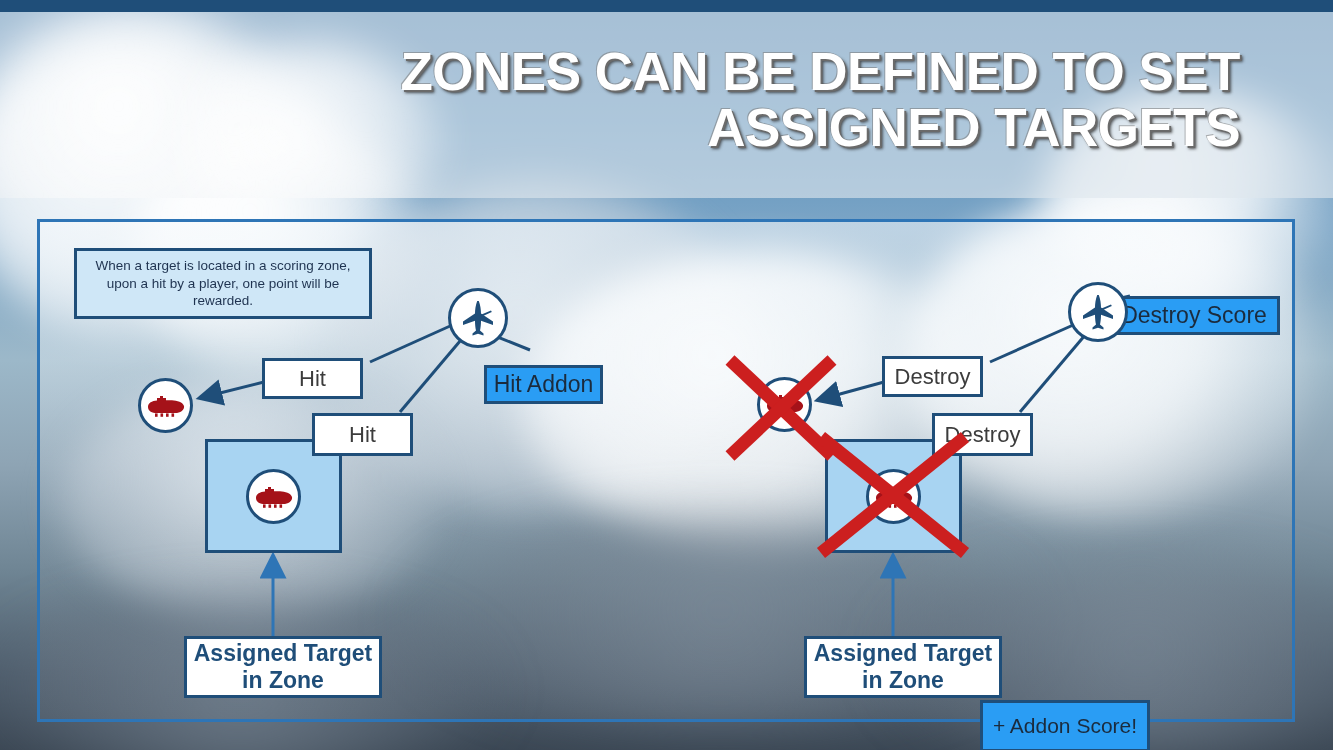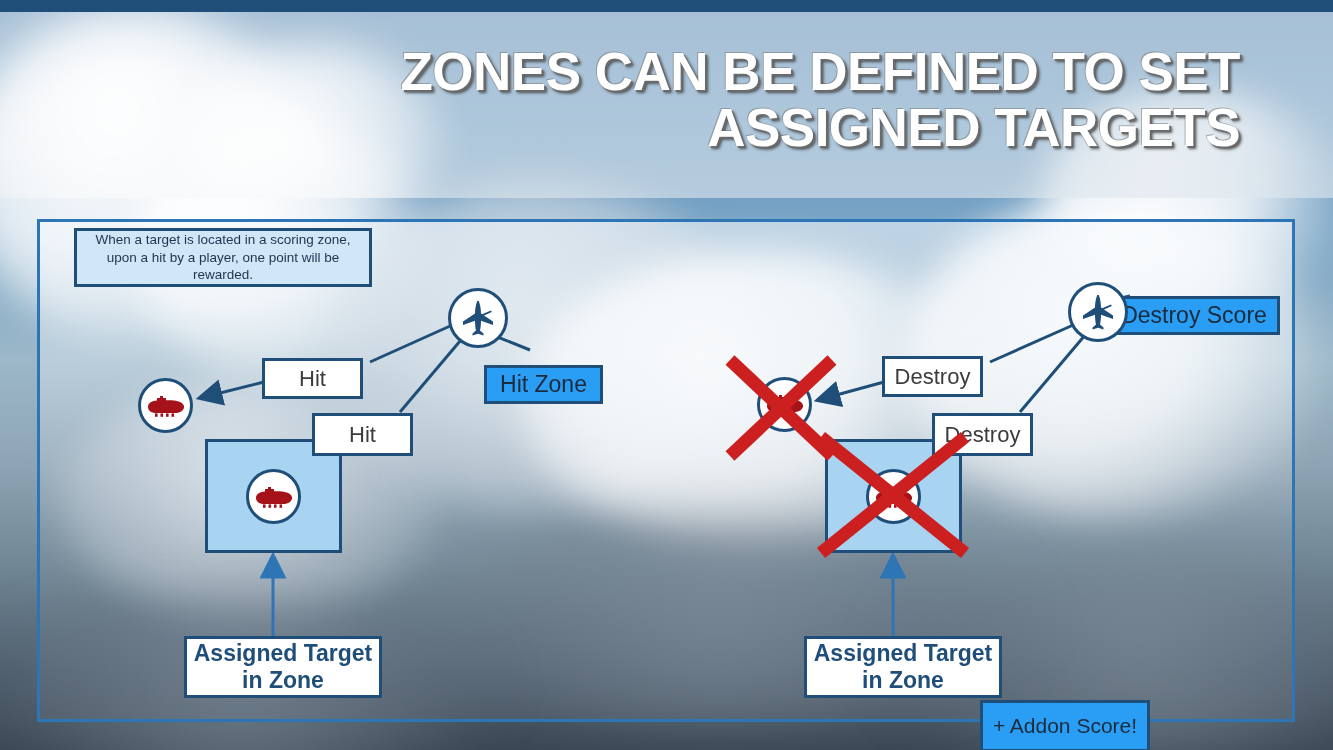--- a/index.html
+++ b/index.html
@@ -250,30 +250,30 @@
 
     <line x1="884" y1="382" x2="818" y2="400" stroke="#1f4e79" stroke-width="3" marker-end="url(#arw)"></line>
 
     <line x1="1086" y1="334" x2="1020" y2="412" stroke="#1f4e79" stroke-width="3"></line>
 
     <line x1="950" y1="456" x2="912" y2="482" stroke="#1f4e79" stroke-width="3" marker-end="url(#arw)"></line>
 
     <line x1="893" y1="636" x2="893" y2="556" stroke="#2e75b6" stroke-width="3" marker-end="url(#arwup)"></line>
   </svg>
 
-  <div class="box box-info" style="left:74px; top:228px; width:298px; height:59px;">When a target is located in a scoring zone, upon a hit by a player, one point will be rewarded.</div>
+  <div class="box box-info" style="left:74px; top:248px; width:298px; height:71px;">When a target is located in a scoring zone, upon a hit by a player, one point will be rewarded.</div>
 
   <div class="token" style="left:448px; top:288px; width:60px; height:60px;">
     <svg width="40" height="40" viewBox="0 0 40 40">
       <path d="M19.2 3 C17.6 7 17 12 17 15.5 L5 23.5 L5 27 L17 22.8 C17 26.5 17.4 30 18 32.5 L14.5 35.5 L14.5 37.5 L20 35.8 L25.5 37.5 L25.5 35.5 L22 32.5 C22.6 30 23 26.5 23 22.8 L35 27 L35 23.5 L23 15.5 C23 12 22.4 7 20.8 3 z" fill="#1f4e79"></path>
       <path d="M23.5 16.5 L33 12.5 L33.8 14 L23.8 18.5 z" fill="#1f4e79"></path>
     </svg>
   </div>
 
-  <div class="box box-blue" style="left:484px; top:337px; width:119px; height:39px;">Hit Zone</div>
+  <div class="box box-blue" style="left:484px; top:337px; width:119px; height:39px;">Hit Addon</div>
 
   <div class="box box-white" style="left:262px; top:358px; width:101px; height:41px;">Hit</div>
 
   <div class="token" style="left:138px; top:378px; width:55px; height:55px;">
     <svg width="40" height="26" viewBox="0 0 40 26">
       <path d="M2 14 C2 10 6 8 11 7.6 L11 5 L14 5 L14 3 L17 3 L17 5 L20 5 L20 7.2 L26 7.2 C31 7.6 37 9 38 13 C38.6 16 36 19 31 20 L9 20 C4.4 19.6 2 17 2 14 z" fill="#a51219"></path>
       <rect x="9" y="20.4" width="2.6" height="3.4" fill="#a51219"></rect>
       <rect x="14.5" y="20.4" width="2.6" height="3.4" fill="#a51219"></rect>
       <rect x="20" y="20.4" width="2.6" height="3.4" fill="#a51219"></rect>
       <rect x="25.5" y="20.4" width="2.6" height="3.4" fill="#a51219"></rect>

